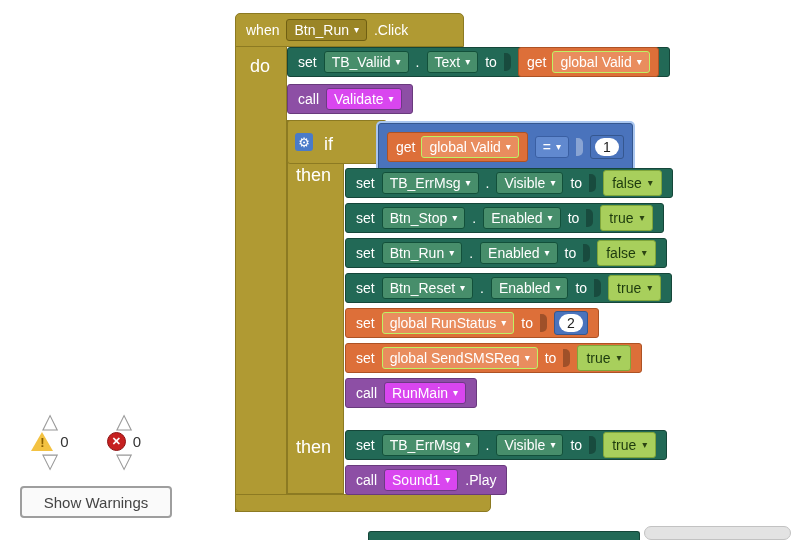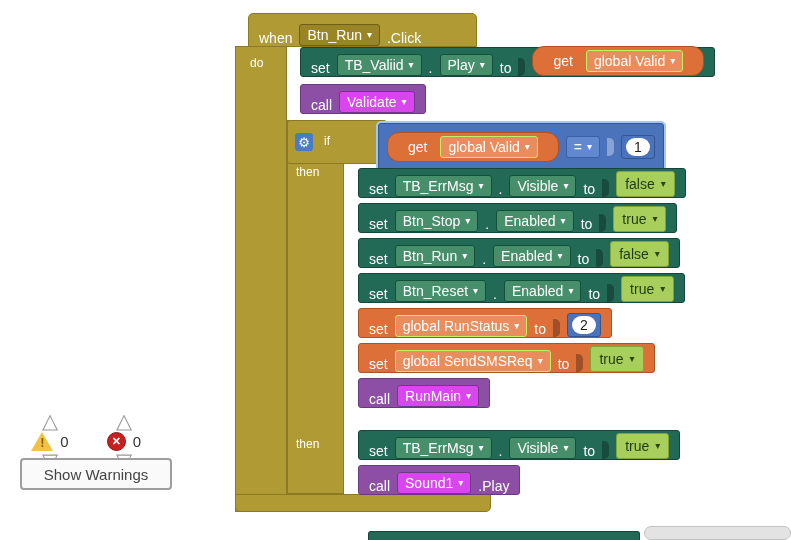--- a/index.html
+++ b/index.html
@@ -3,31 +3,30 @@
 <meta charset="utf-8">
 <style>
   html,body{margin:0;padding:0;}
   .canvas{
     position:relative;width:791px;height:540px;background:#ffffff;
     font-family:"Liberation Sans",sans-serif;font-size:14px;overflow:hidden;
   }
   
   .abs{position:absolute;box-sizing:border-box;}
   .block{
-    position:absolute;display:flex;align-items:flex-end;gap:7px;
+    position:absolute;display:flex;align-items:center;gap:7px;
     padding:0 10px;height:30px;border-radius:3px;color:#fff;box-sizing:border-box;
     white-space:nowrap;
-    margin-left:13px;
   }
   .gold{background:#b09a33;border:1px solid #8c7a22;}
   .green{background:#226956;border:1px solid #154639;}
   .purple{background:#8d4fa5;border:1px solid #693a7d;}
   .orange{background:#dd6f39;border:1px solid #ad5224;}
   .kw{white-space:pre;}
-  .lbl{position:absolute;color:#fff;font-size:12px;}
+  .lbl{position:absolute;color:#fff;font-size:18px;}
   .chip{
     display:inline-flex;align-items:center;gap:5px;
     padding:3px 7px;border-radius:3px;line-height:1;color:#fff;
   }
   .chip-gold{background:#9a8526;border:1px solid #6f5f12;}
   .chip-green{background:#478e6b;border:1px solid #12503a;}
   .chip-orange{background:#e98d5e;border:1px solid #bef264;}
   .chip-purple{background:#d946ef;border:1px solid #6d3a85;}
   .chip-blue{background:#6189cf;border:1px solid #3a5fa3;}
   .caret{font-size:10px;line-height:1;}
@@ -36,22 +35,22 @@
   .logic-block{
     display:inline-flex;align-items:center;gap:6px;padding:4px 8px;
     background:#a8cf5c;border:1px solid #7fa53a;border-radius:3px;color:#1d3b0e;
   }
   .num-block{
     display:inline-flex;align-items:center;background:#4a73bc;
     border:1px solid #35578f;border-radius:3px;padding:2px 4px;
   }
   .numfield{background:#fff;border-radius:9px;padding:1px 8px;color:#222;}
   .get-block{
-    display:inline-flex;align-items:center;gap:13px;padding:3px 20px;
-    background:#dd6f39;border:1px solid #ad5224;border-radius:12px;color:#fff;
+    display:inline-flex;align-items:center;gap:6px;padding:3px 8px;
+    background:#dd6f39;border:1px solid #ad5224;border-radius:3px;color:#fff;
   }
   .cmp-block{
     position:absolute;display:flex;align-items:center;gap:7px;
     padding:4px 8px;background:#4a73bc;border:1px solid #35578f;border-radius:3px;
     box-shadow:0 0 0 2px #a9c6f0;color:#fff;
   }
   .gear{
     width:18px;height:18px;background:#4a7bc9;border-radius:3px;color:#fff;
     display:inline-flex;align-items:center;justify-content:center;font-size:13px;
   }
@@ -67,21 +66,21 @@
   }
   .warn-tri-inner{
     position:absolute;left:-2px;top:3px;font-weight:bold;color:#8a6000;font-size:13px;
   }
   .err-circle{
     width:19px;height:19px;border-radius:50%;background:#c62020;border:1px solid #8e1414;
     color:#fff;display:inline-flex;align-items:center;justify-content:center;
     font-size:11px;font-weight:bold;box-sizing:border-box;
   }
   .show-warnings{
-    position:absolute;left:20px;top:458px;width:148px;height:28px;
+    position:absolute;left:20px;top:486px;width:148px;height:28px;
     background:#fafafa;border:2px solid #9e9e9e;border-radius:4px;
     color:#444;font-size:15px;display:flex;align-items:center;justify-content:center;
   }
   
   .partial-teal{position:absolute;left:368px;top:531px;width:272px;height:9px;background:#226956;border:1px solid #154639;border-bottom:none;border-radius:3px 3px 0 0;box-sizing:border-box;}
   .scroll-thumb{position:absolute;left:644px;top:526px;width:147px;height:14px;background:#e3e3e3;border:1px solid #c2c2c2;border-radius:7px;box-sizing:border-box;}
 </style>
 </head>
 <body>
 
@@ -127,21 +126,21 @@
   </div>
 
   <div class="block green" style="left:287px;top:47px;">
     <span class="kw">set</span>
     <span class="chip chip-green">
       <span>TB_Valiid</span>
       <span class="caret">▾</span>
     </span>
     <span class="kw">.</span>
     <span class="chip chip-green">
-      <span>Play</span>
+      <span>Text</span>
       <span class="caret">▾</span>
     </span>
     <span class="kw">to</span>
     <span class="socket"></span>
     <span class="get-block">
       <span class="kw">get</span>
       <span class="chip chip-orange">
         <span>global Valid</span>
         <span class="caret">▾</span>
       </span>

